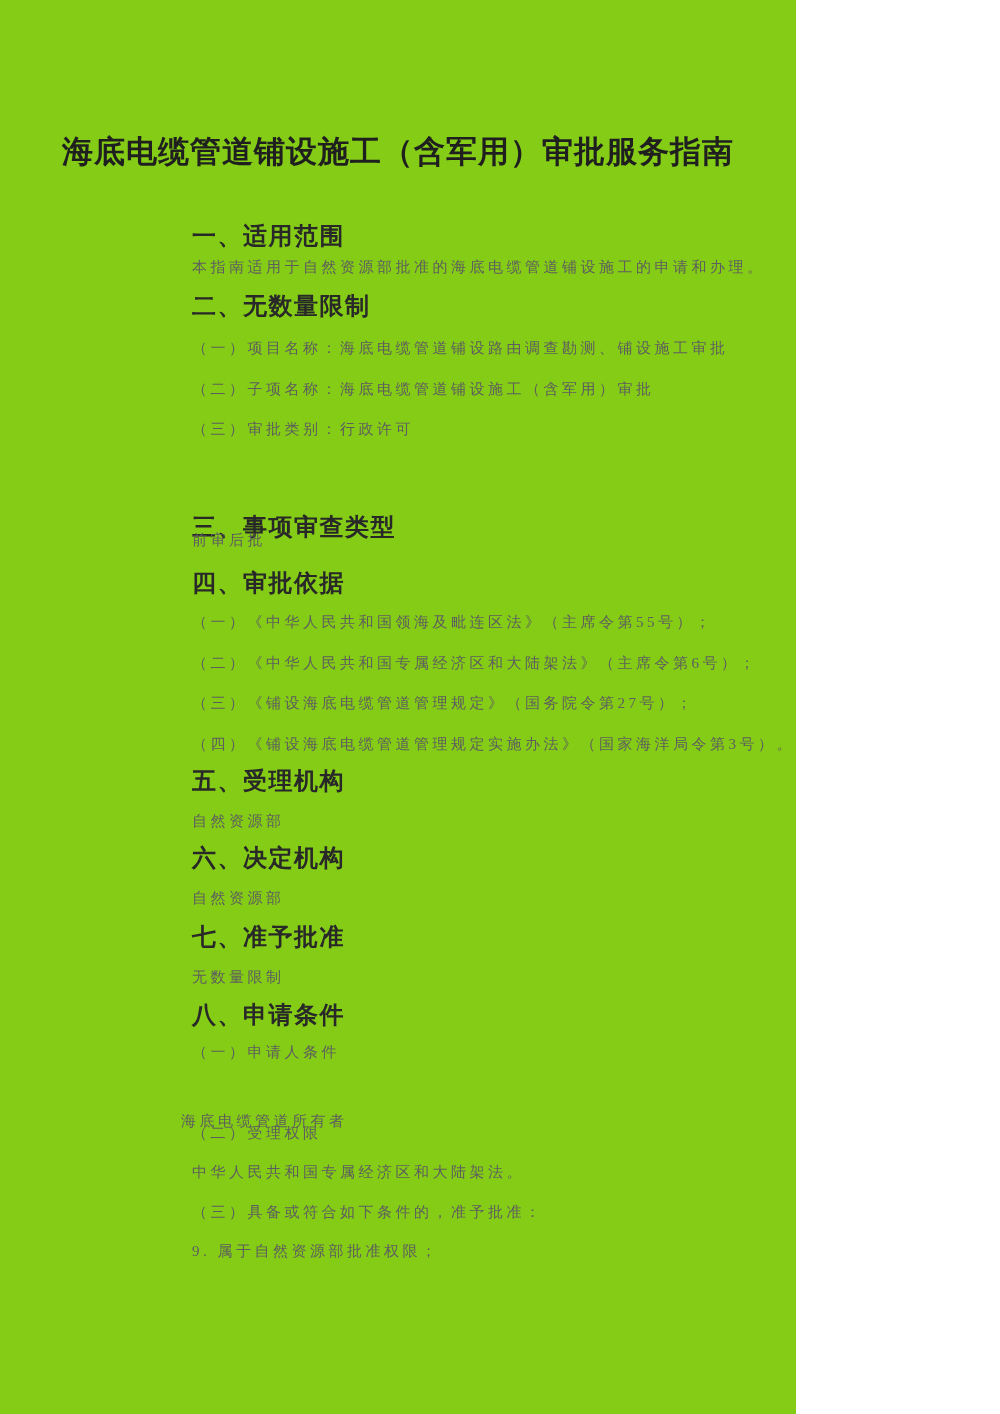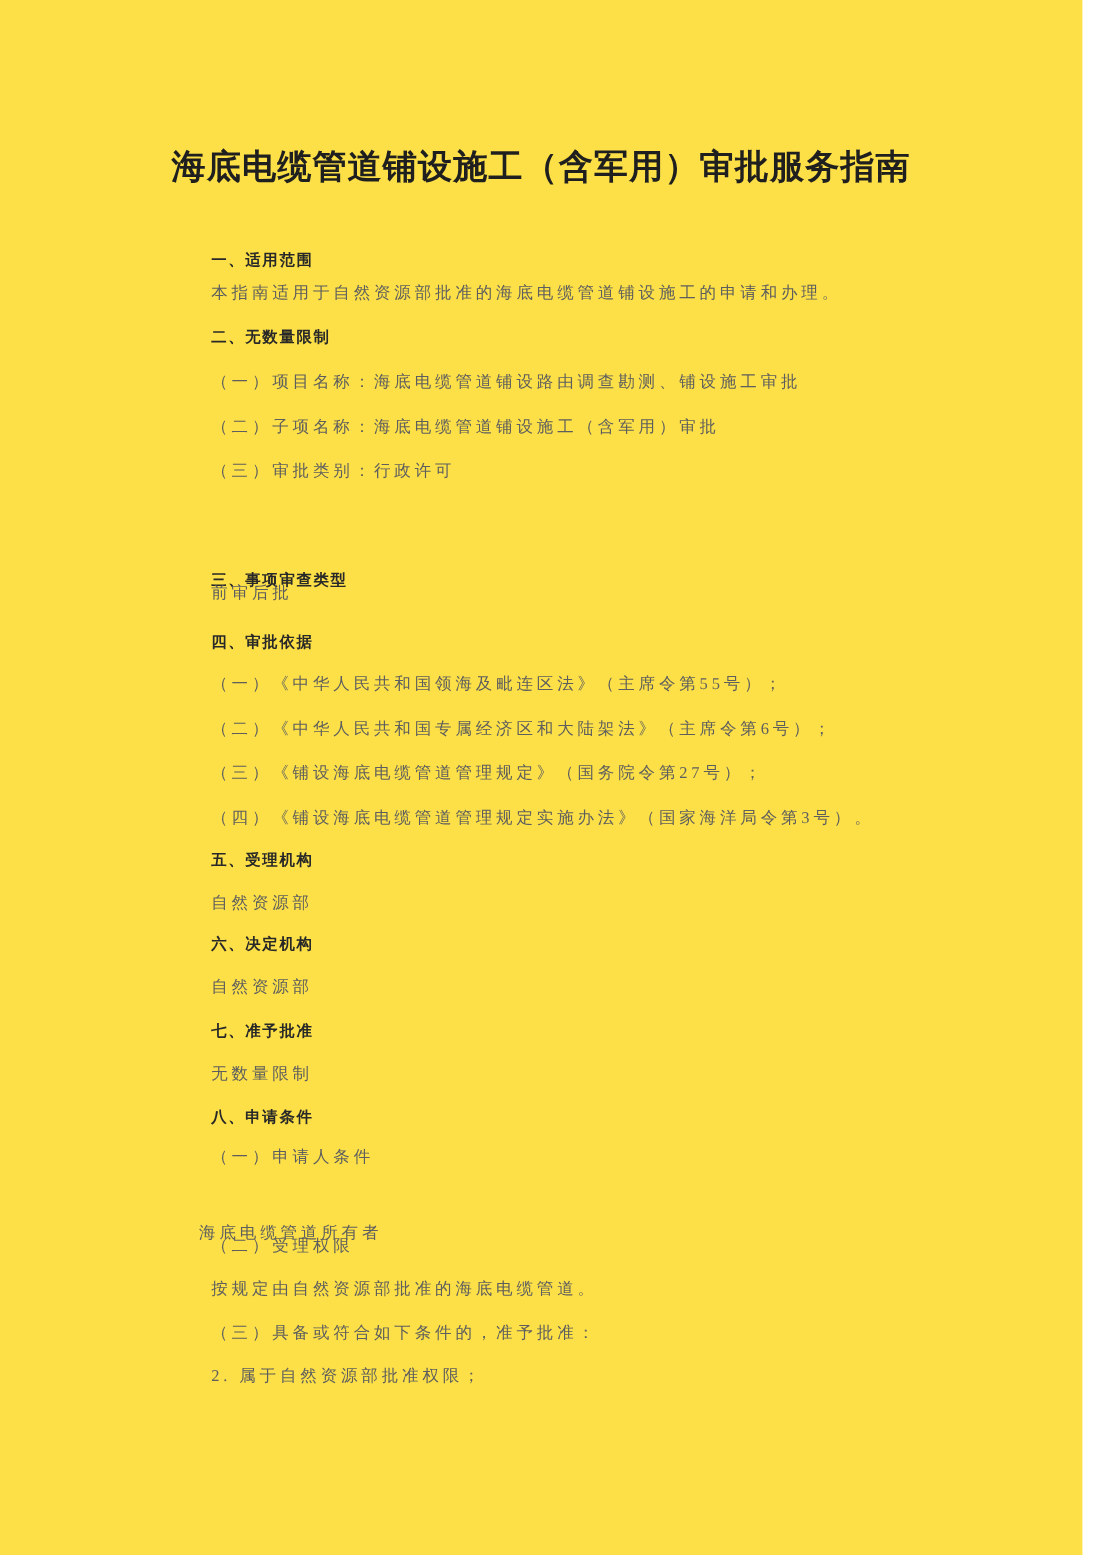--- a/index.html
+++ b/index.html
@@ -1,20 +1,20 @@
 <!DOCTYPE html>
 <html><head>
 <meta charset="utf-8">
 <style>
   html, body { margin: 0; padding: 0; background: #ffffff; }
   .page {
     position: relative;
-    width: 984px;
+    width: 796px;
     height: 1414px;
-    background: #fde047;
+    background: #84cc16;
     overflow: hidden;
     text-decoration: underline;
   }
   .title {
     position: absolute;
     top: 131px;
     left: 0;
     width: 100%;
     text-align: center;
     font-family: "Liberation Sans", sans-serif;
@@ -26,21 +26,21 @@
   }
   .ln {
     position: absolute;
     left: 192px;
     white-space: nowrap;
     line-height: 22px;
   }
   .h {
     font-family: "Liberation Sans", sans-serif;
     font-weight: 700;
-    font-size: 14px;
+    font-size: 24px;
     letter-spacing: 1.5px;
     color: #282828;
   }
   .b {
     font-family: "Liberation Serif", serif;
     font-weight: 400;
     font-size: 15px;
     letter-spacing: 3.5px;
     color: #5e5e5e;
   }
@@ -76,17 +76,17 @@
   <div class="ln h" style="top:847px">六、决定机构</div>
   <div class="ln b" style="top:887px">自然资源部</div>
 
   <div class="ln h" style="top:926px">七、准予批准</div>
   <div class="ln b" style="top:966px">无数量限制</div>
 
   <div class="ln h" style="top:1004px">八、申请条件</div>
   <div class="ln b" style="top:1041px">（一）申请人条件</div>
   <div class="ln b flush" style="top:1082px">海底电缆管道所有者</div>
   <div class="ln b" style="top:1122px">（二）受理权限</div>
-  <div class="ln b" style="top:1161px">按规定由自然资源部批准的海底电缆管道。</div>
+  <div class="ln b" style="top:1161px">中华人民共和国专属经济区和大陆架法。</div>
   <div class="ln b" style="top:1201px">（三）具备或符合如下条件的，准予批准：</div>
-  <div class="ln b" style="top:1240px">2. 属于自然资源部批准权限；</div>
+  <div class="ln b" style="top:1240px">9. 属于自然资源部批准权限；</div>
 
 </div>
 
 </body></html>

